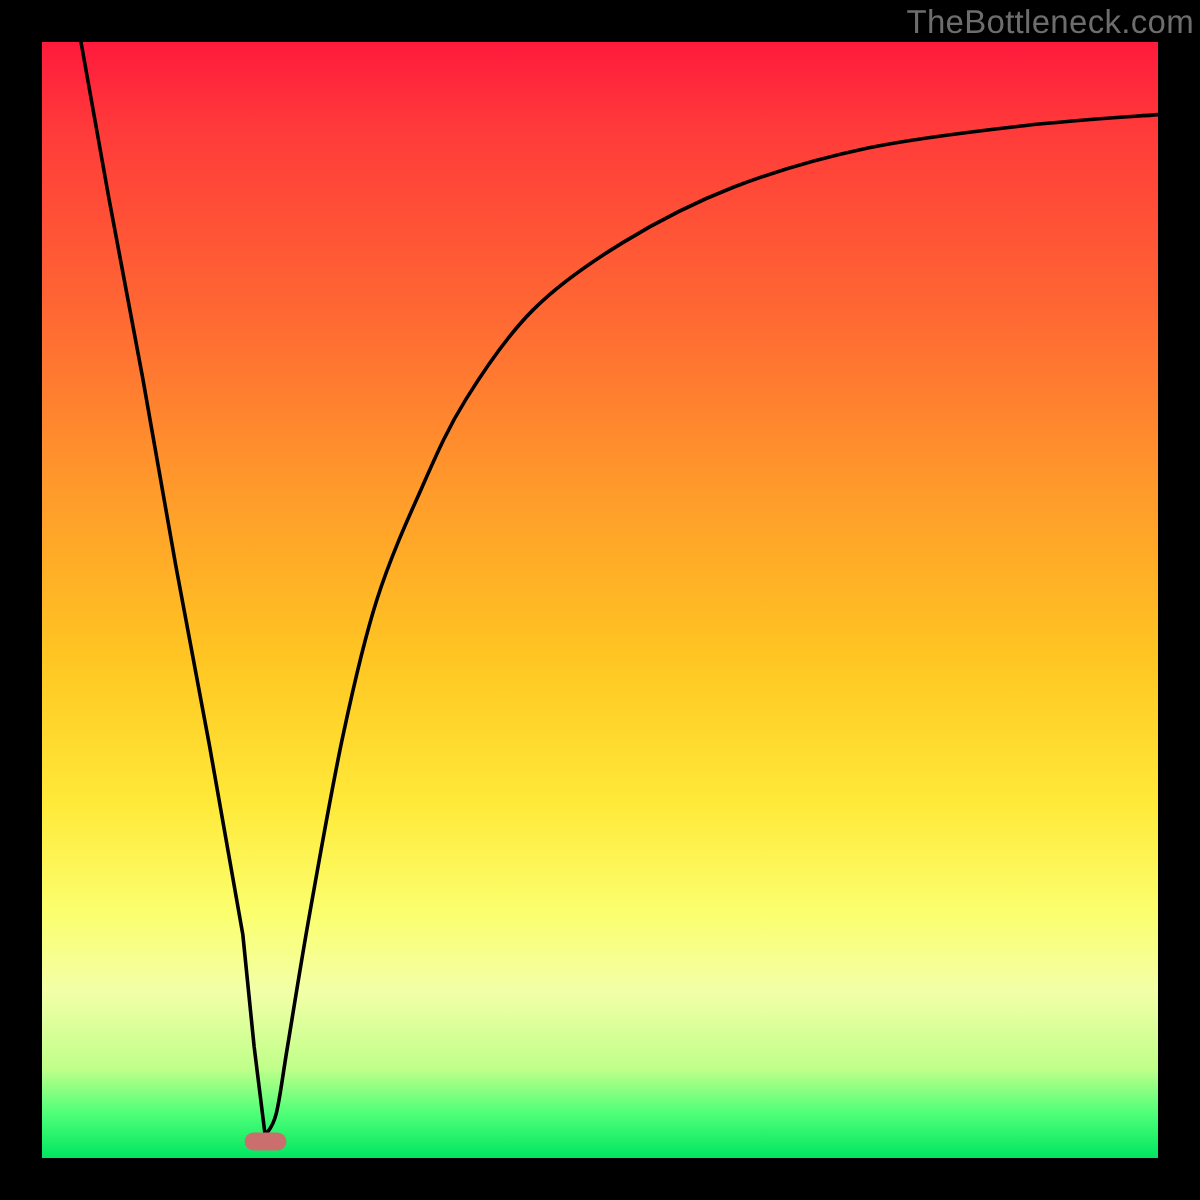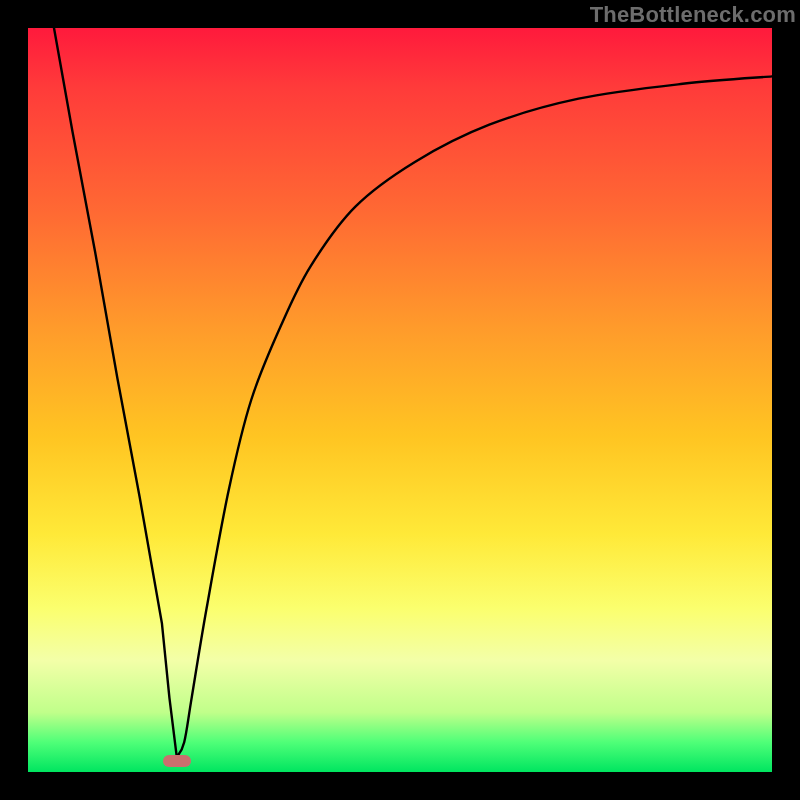--- a/index.html
+++ b/index.html
@@ -58,21 +58,21 @@
     background: #cb6f6e;
     border-radius: 6px;
     transform: translate(-50%, -50%);
   }
   .watermark {
     position: absolute;
     right: 4px;
     top: 2px;
     font-family: Arial, Helvetica, sans-serif;
     font-size: 22px;
-    font-weight: 700;
+    font-weight: 400;
     color: #6d6d6d;
     letter-spacing: 0.2px;
     user-select: none;
   }
 </style>
 </head>
 <body>
 
 <div class="chart-container">
   <div class="watermark">TheBottleneck.com</div>

